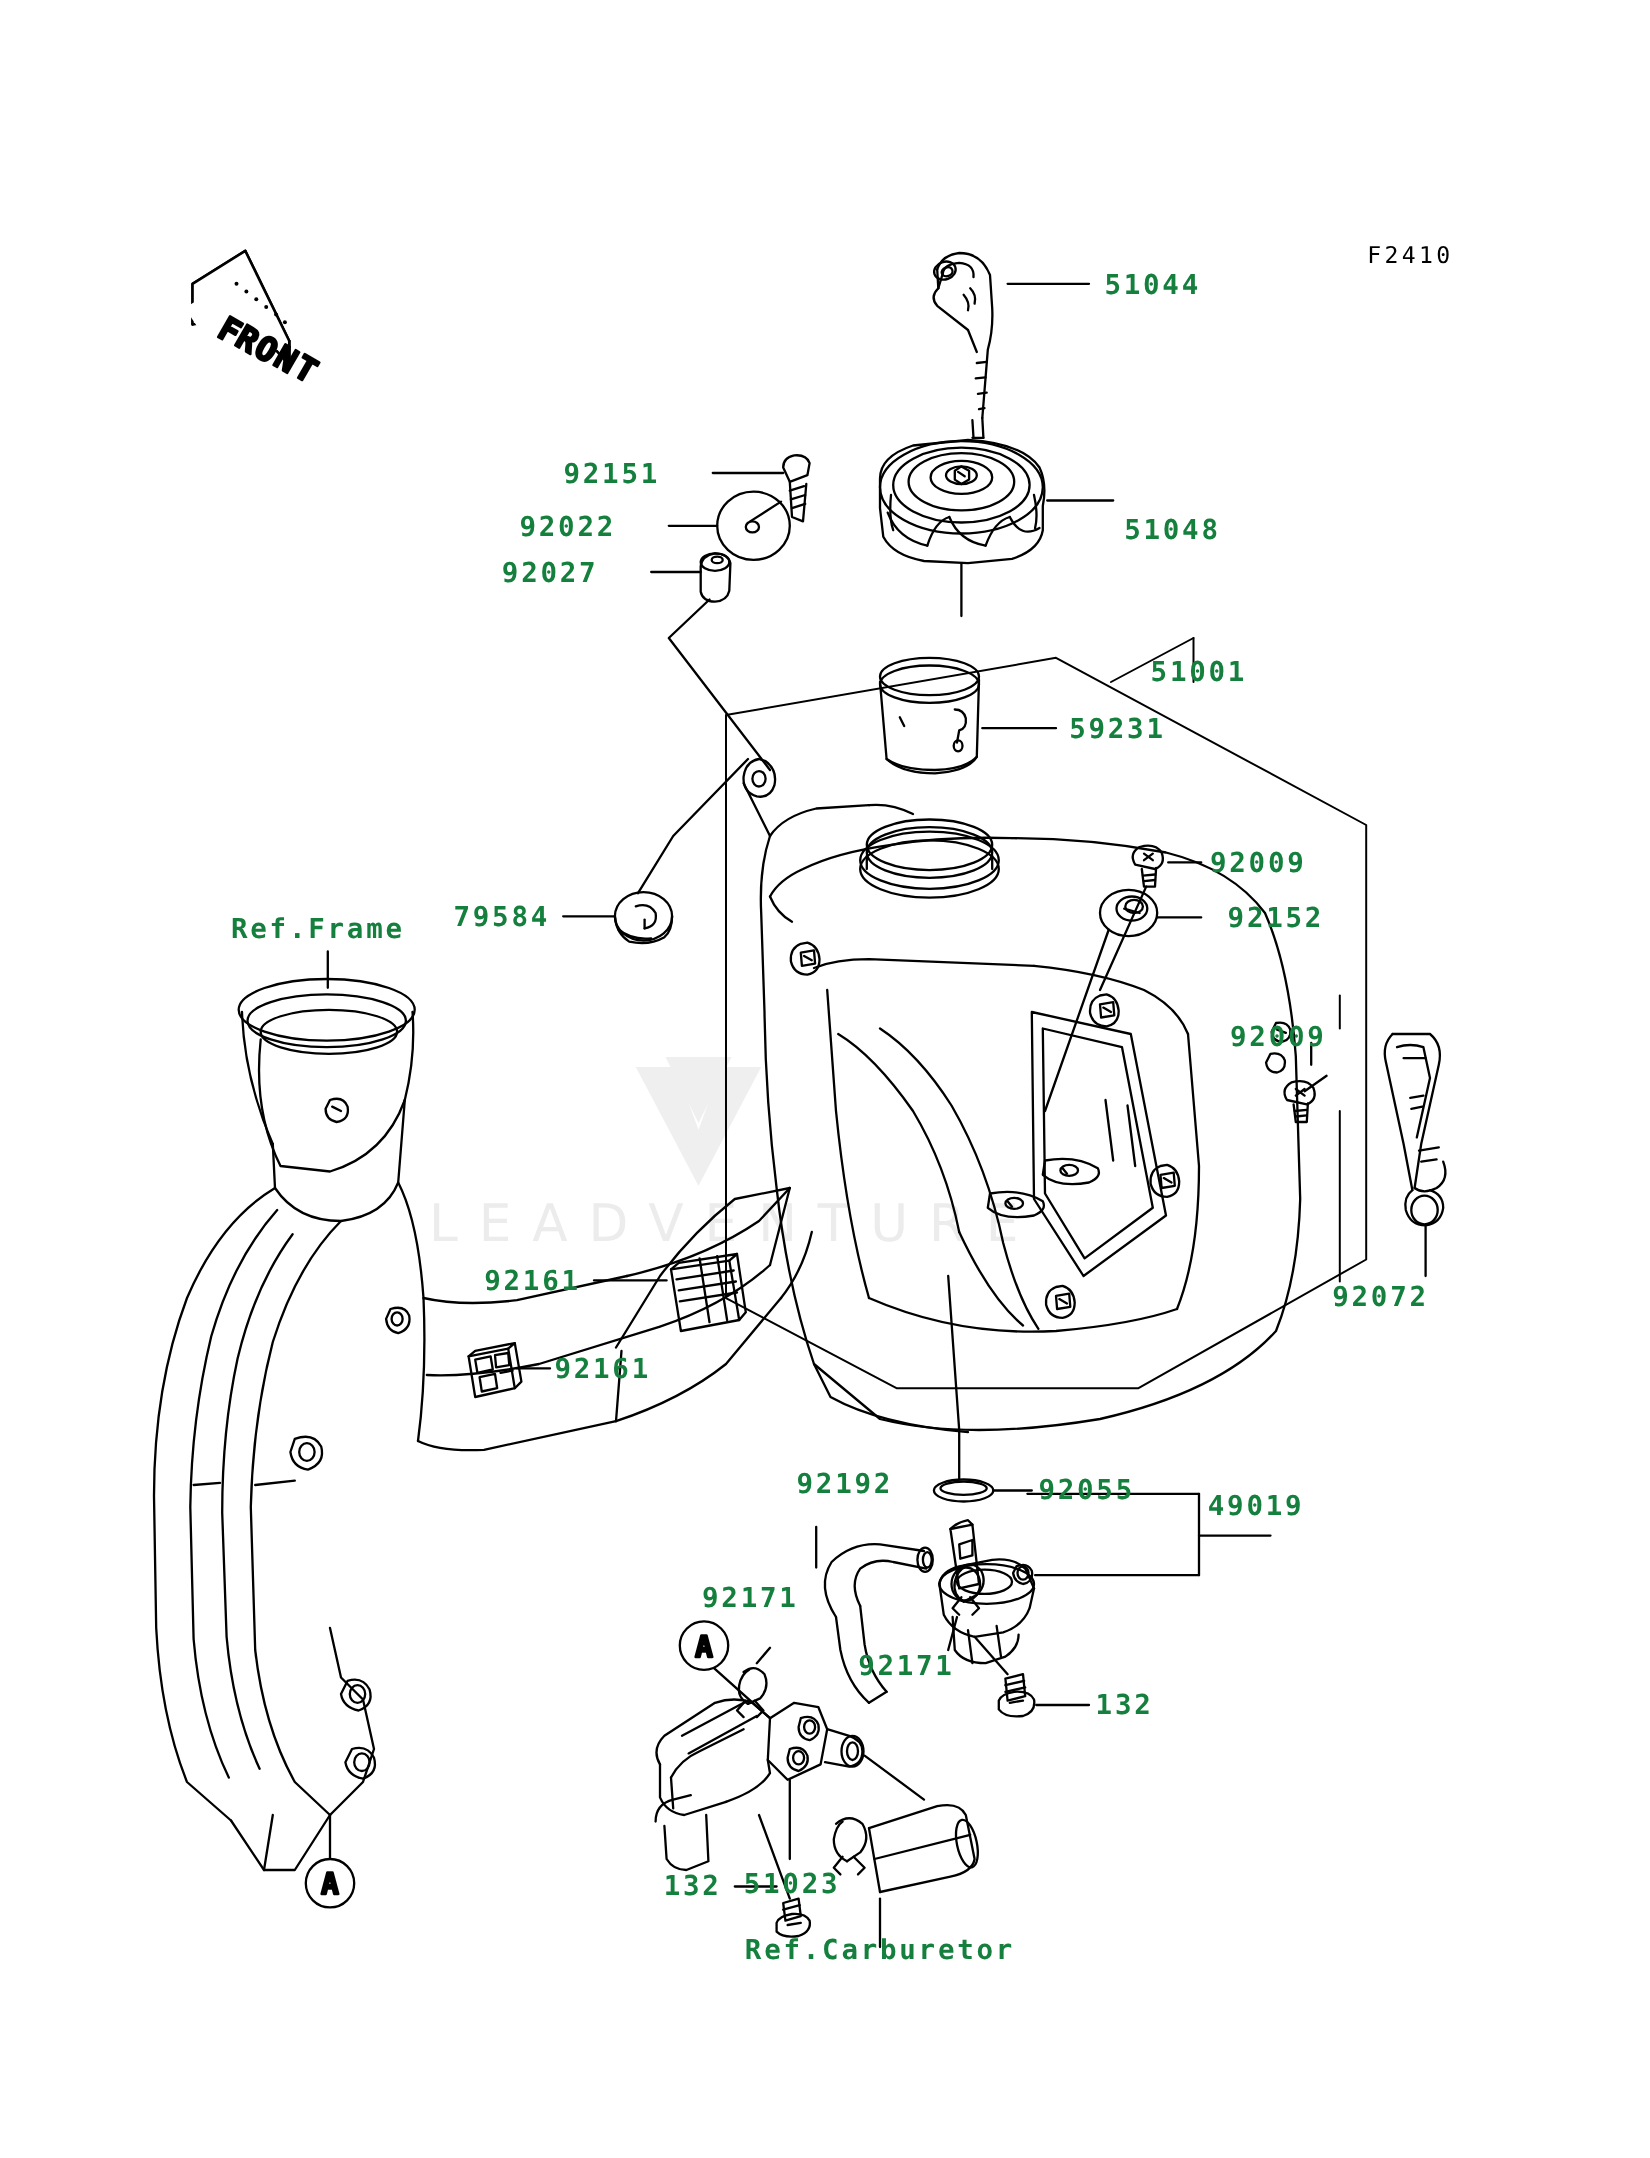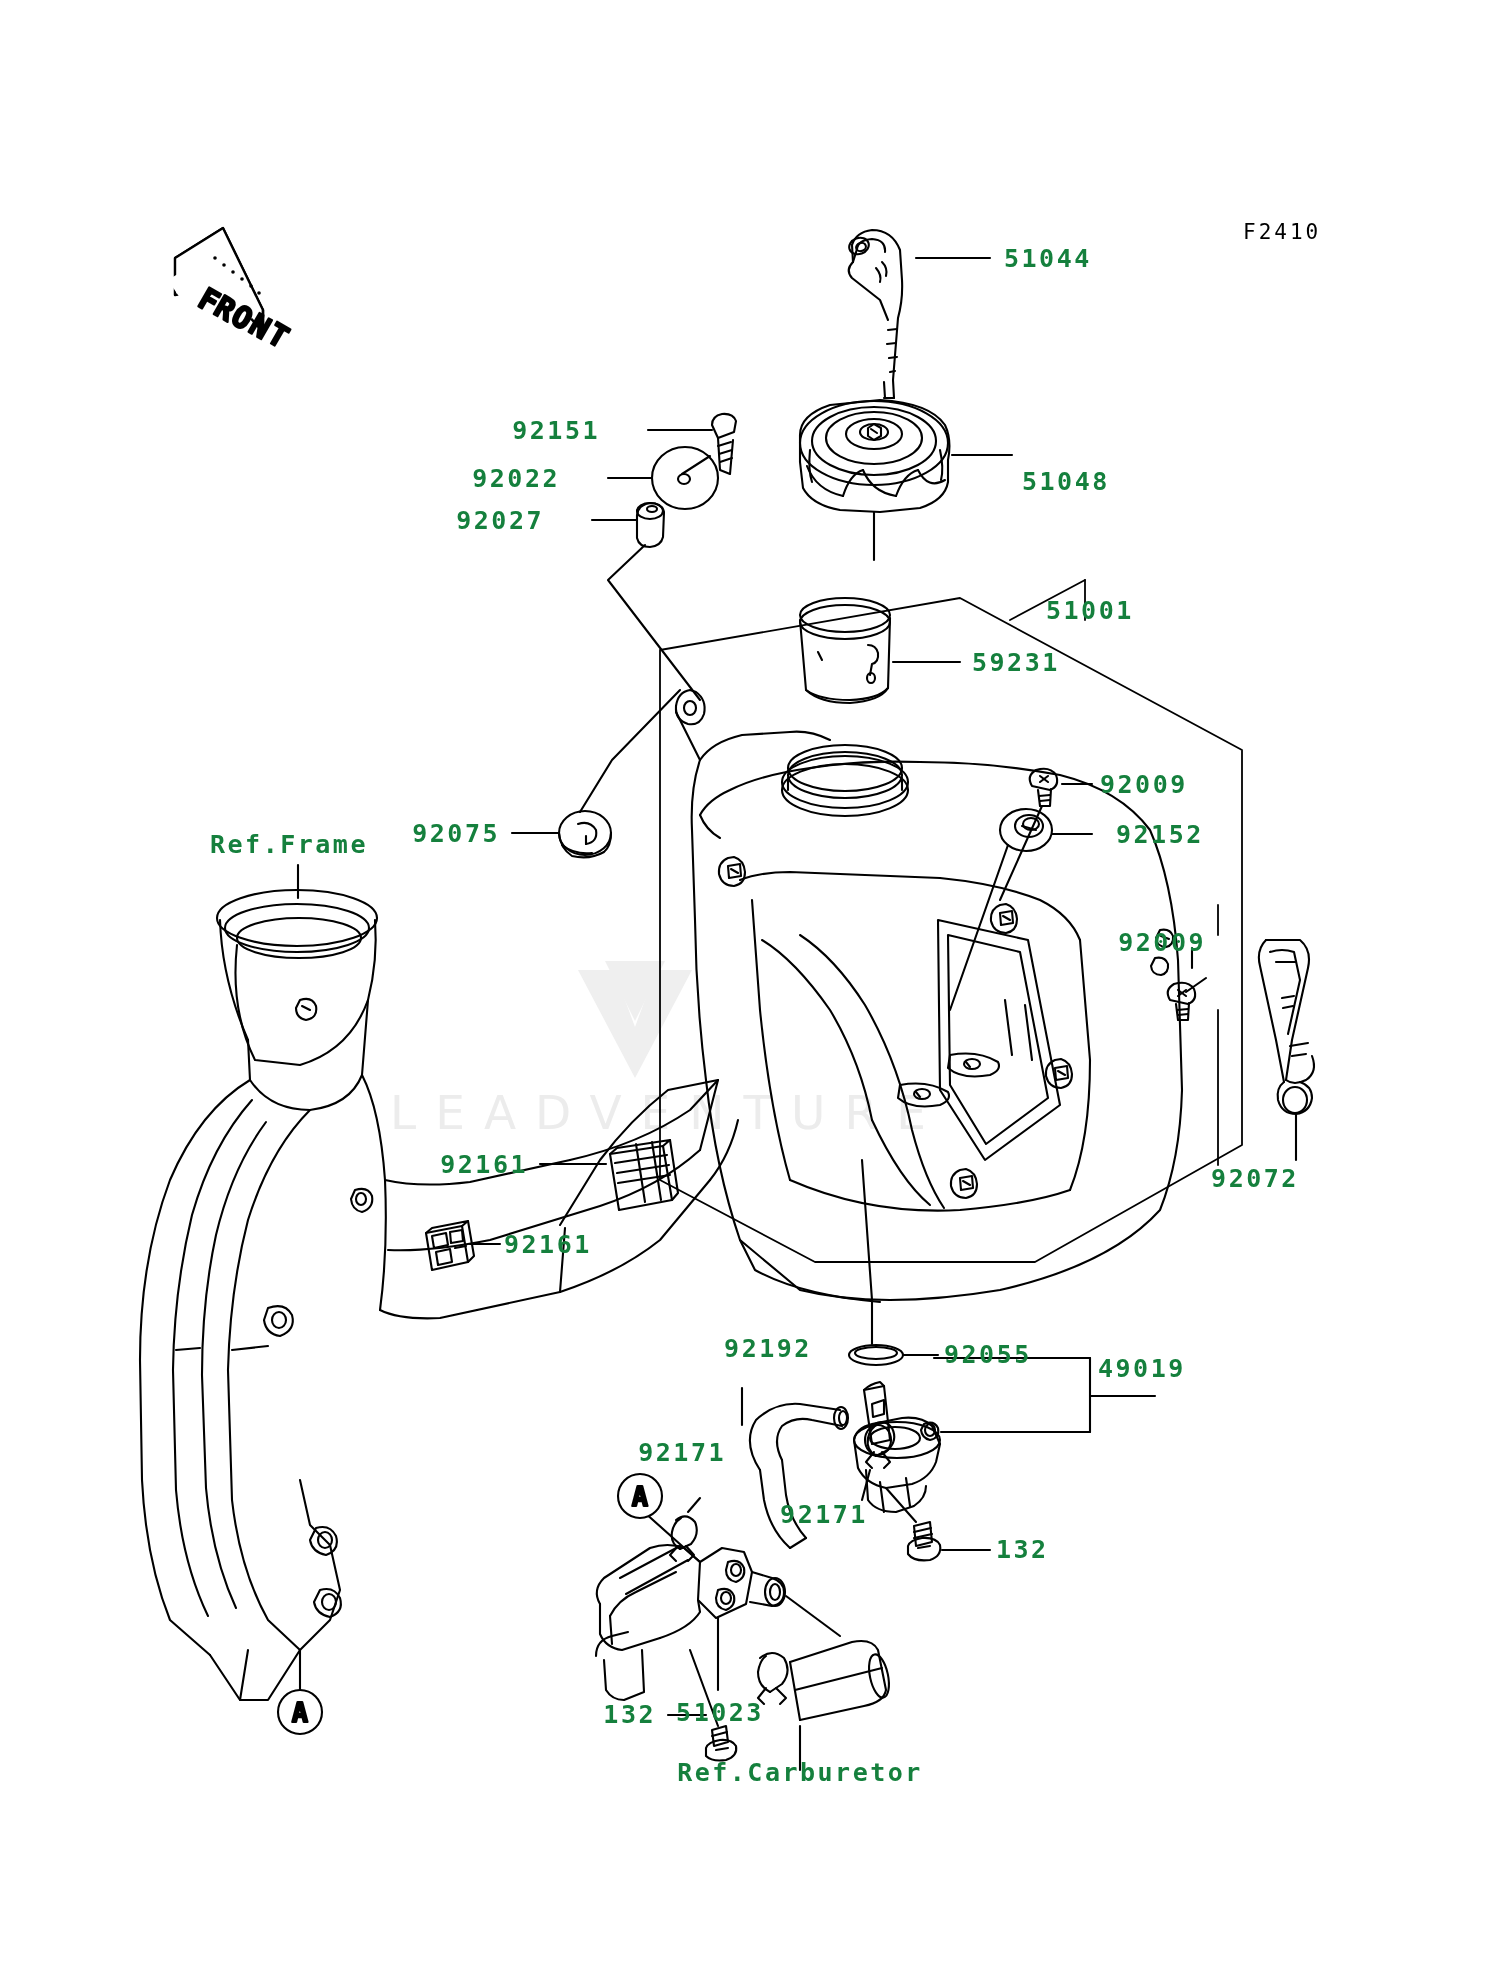--- a/index.html
+++ b/index.html
@@ -508,21 +508,21 @@
   <div class="lbl" style="left:600px;top:418px;text-align:right;transform:translateX(-100%);">92151</div>
   <div class="lbl" style="left:1022px;top:443px;margin-top:26px;">51048</div>
   <div class="lbl" style="left:560px;top:466px;text-align:right;transform:translateX(-100%);">92022</div>
   <div class="lbl" style="left:544px;top:508px;text-align:right;transform:translateX(-100%);">92027</div>
   <div class="lbl" style="left:1046px;top:598px;">51001</div>
   <div class="lbl" style="left:972px;top:650px;">59231</div>
   <div class="lbl" style="left:1100px;top:772px;">92009</div>
   <div class="lbl" style="left:1100px;top:822px;margin-left:16px;">92152</div>
   <div class="lbl" style="left:1206px;top:930px;text-align:right;transform:translateX(-100%);">92009</div>
   <div class="lbl" style="left:1255px;top:1166px;text-align:center;transform:translateX(-50%);">92072</div>
-  <div class="lbl" style="left:500px;top:821px;text-align:right;transform:translateX(-100%);">92075</div>
+  <div class="lbl" style="left:500px;top:821px;text-align:right;transform:translateX(-100%);">79584</div>
   <div class="lbl" style="left:528px;top:1152px;text-align:right;transform:translateX(-100%);">92161</div>
   <div class="lbl" style="left:504px;top:1232px;">92161</div>
   <div class="lbl" style="left:768px;top:1336px;text-align:center;transform:translateX(-50%);">92192</div>
   <div class="lbl" style="left:944px;top:1342px;">92055</div>
   <div class="lbl" style="left:1098px;top:1356px;">49019</div>
   <div class="lbl" style="left:996px;top:1537px;">132</div>
   <div class="lbl" style="left:726px;top:1440px;text-align:right;transform:translateX(-100%);">92171</div>
   <div class="lbl" style="left:824px;top:1502px;text-align:center;transform:translateX(-50%);">92171</div>
   <div class="lbl" style="left:720px;top:1700px;text-align:center;transform:translateX(-50%);">51023</div>
   <div class="lbl" style="left:656px;top:1702px;text-align:right;transform:translateX(-100%);">132</div>

